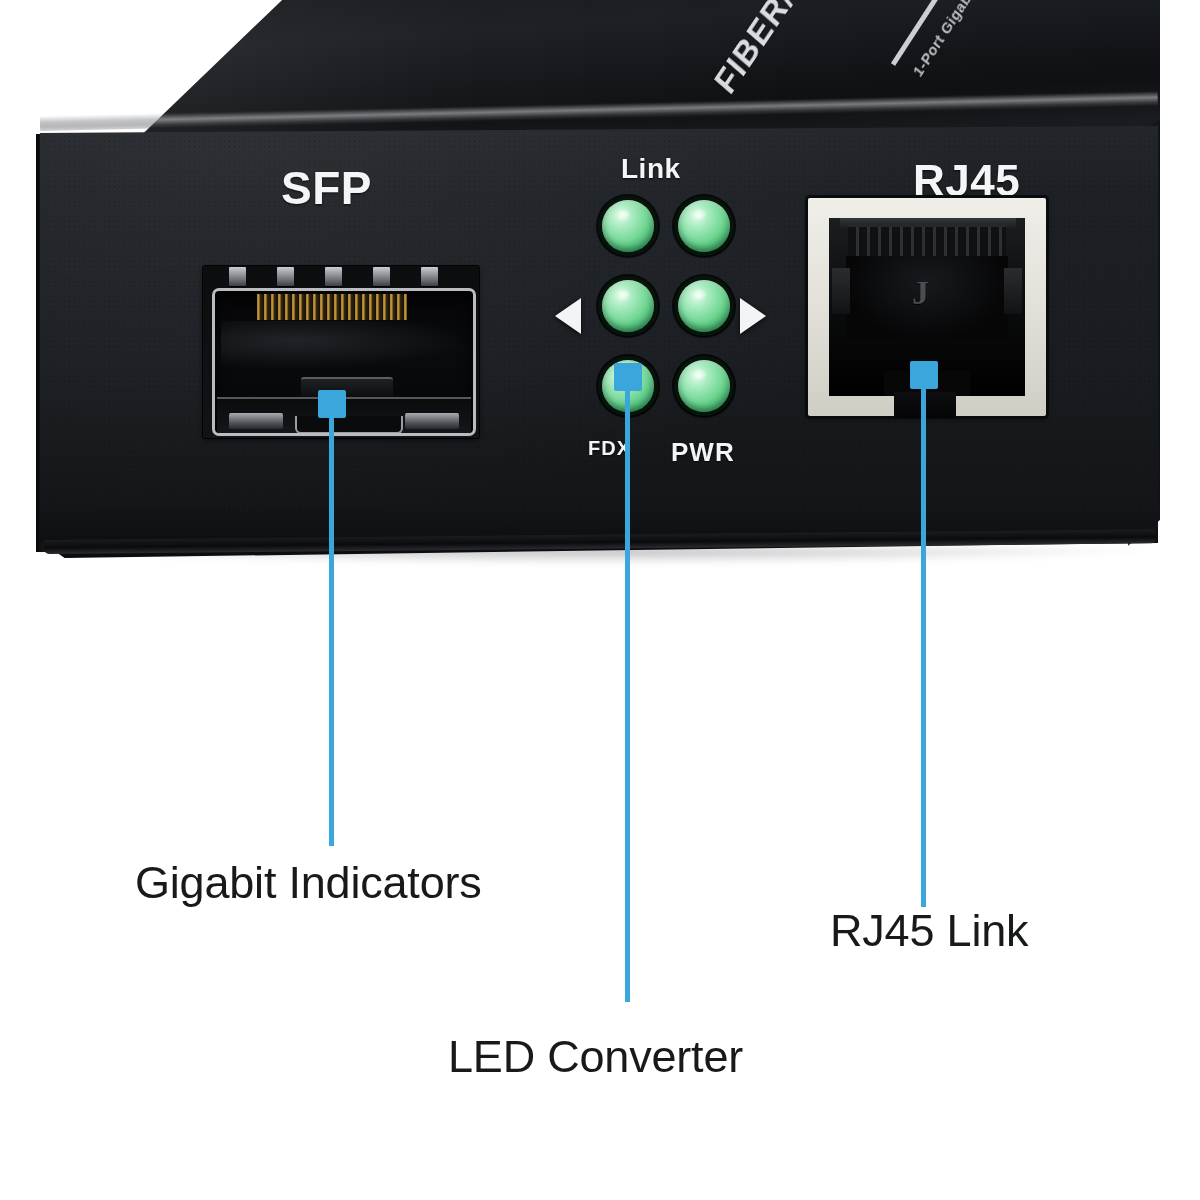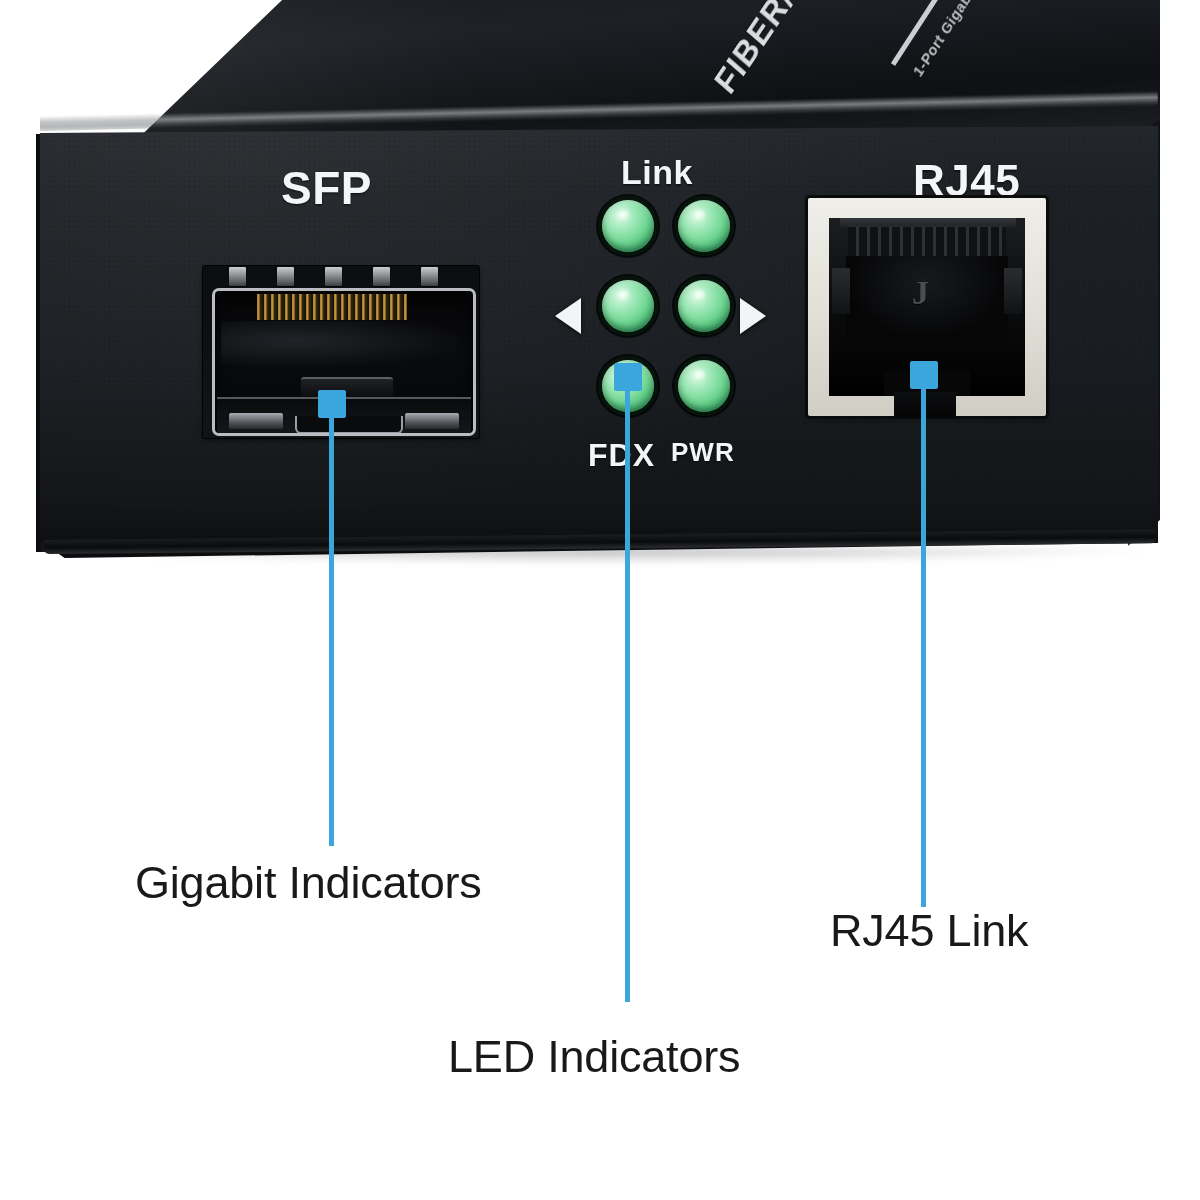--- a/index.html
+++ b/index.html
@@ -114,23 +114,23 @@
 
   
   .panel-label{
     position:absolute;color:#f3f5f7;font-weight:700;
     font-family:"Liberation Sans", sans-serif;
     text-shadow:0 1px 2px rgba(0,0,0,.75);
     letter-spacing:.5px;
     text-align:right;
   }
   #label-sfp{left:281px;top:161px;font-size:46px;}
-  #label-link{left:621px;top:153px;font-size:34px;}
+  #label-link{left:621px;top:153px;font-size:28px;}
   #label-rj45{left:913px;top:156px;font-size:44px;}
-  #label-fdx{left:588px;top:437px;font-size:32px;letter-spacing:1px;}
+  #label-fdx{left:588px;top:437px;font-size:20px;letter-spacing:1px;}
   #label-pwr{left:671px;top:437px;font-size:26px;letter-spacing:1px;}
 
   
   #sfp-cage{
     position:absolute;left:203px;top:266px;width:276px;height:172px;
     background:linear-gradient(180deg,#0c0d0f 0%,#121316 100%);
     border-radius:2px;
     box-shadow:0 0 0 1px rgba(0,0,0,.9), 0 2px 5px rgba(0,0,0,.55);
   }
   .cage-tabs{position:absolute;left:0;top:0;width:276px;height:22px;}
@@ -362,21 +362,21 @@
 
   <div>
     <div class="callout-dot" id="co-sfp-dot"></div>
     <div class="callout-line" id="co-sfp-line"></div>
     <div class="callout-label" id="co-sfp-label">Gigabit Indicators</div>
   </div>
 
   <div>
     <div class="callout-dot" id="co-led-dot"></div>
     <div class="callout-line" id="co-led-line"></div>
-    <div class="callout-label" id="co-led-label">LED Indicators</div>
+    <div class="callout-label" id="co-led-label">LED Converter</div>
   </div>
 
   <div>
     <div class="callout-dot" id="co-rj-dot"></div>
     <div class="callout-line" id="co-rj-line"></div>
     <div class="callout-label" id="co-rj-label">RJ45 Link</div>
   </div>
 
 </div>
 

